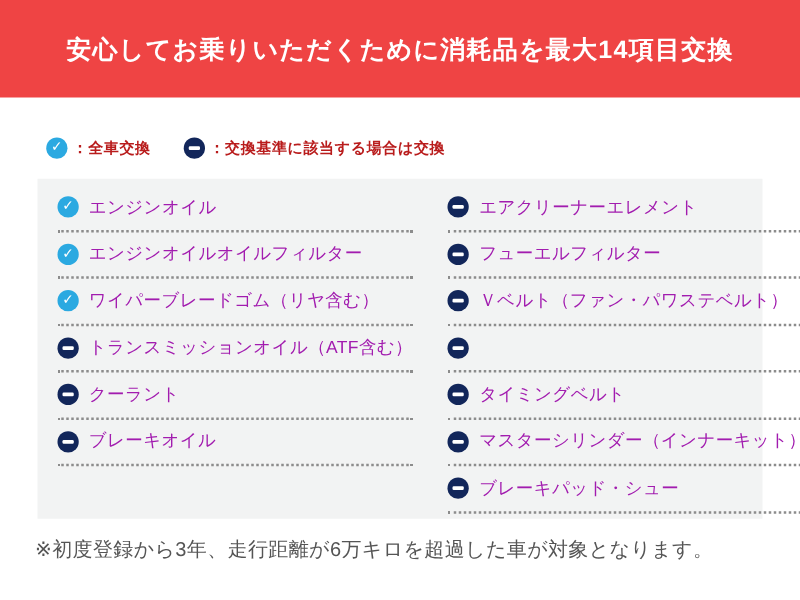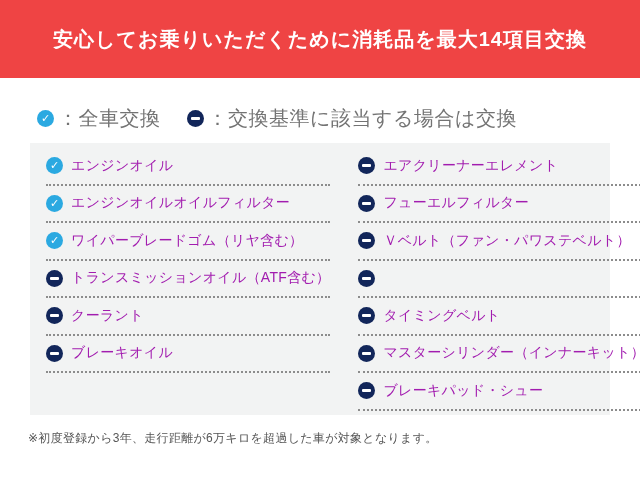--- a/index.html
+++ b/index.html
@@ -23,23 +23,23 @@
   .legend-row {
     margin: 31px 0 0 37px;
     height: 18px;
     display: flex; align-items: center;
     gap: 26px;
   }
   .legend-entry {
     display: flex; align-items: center; gap: 4px;
   }
   .legend-entry .legend-label {
-    font-size: 20px;
-    color: #737373;
-    font-weight: 400;
+    font-size: 12px;
+    color: #b91c1c;
+    font-weight: 700;
     letter-spacing: 0.5px;
   }
   .icon {
     width: 17px; height: 17px;
     border-radius: 50%;
     flex: 0 0 17px;
     display: inline-flex; align-items: center; justify-content: center;
     color: #ffffff;
   }
   .icon.check { background: #2ba9e1; }
@@ -73,21 +73,21 @@
   }
   .item .label {
     font-size: 14px;
     color: #a21caf;
     font-weight: 500;
     letter-spacing: 0.3px;
     white-space: nowrap;
   }
   .footer-note {
     margin: 15px 0 0 28px;
-    font-size: 12px;
+    font-size: 16px;
     color: #555555;
     letter-spacing: 0.3px;
   }
 </style>
 </head>
 <body>
 
 <div class="header-banner">
   <span class="title">安心してお乗りいただくために消耗品を最大14項目交換</span>
 </div>

